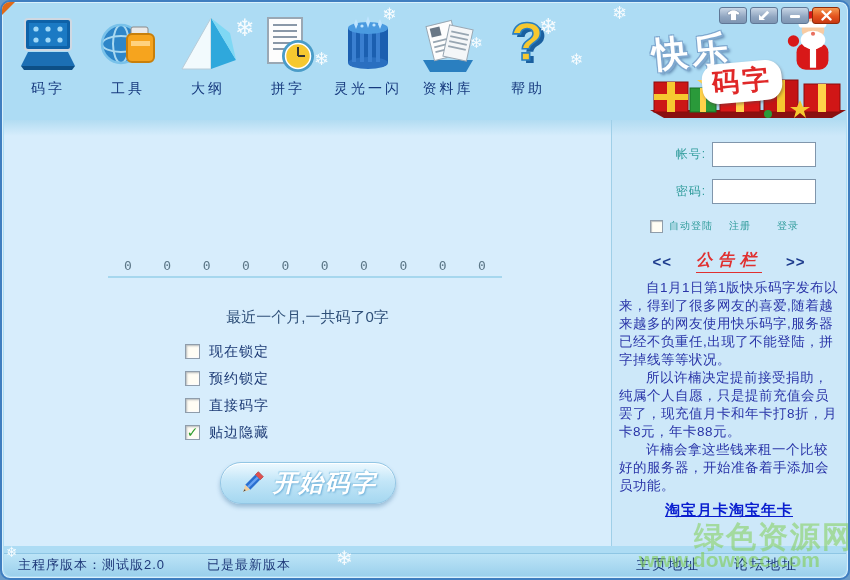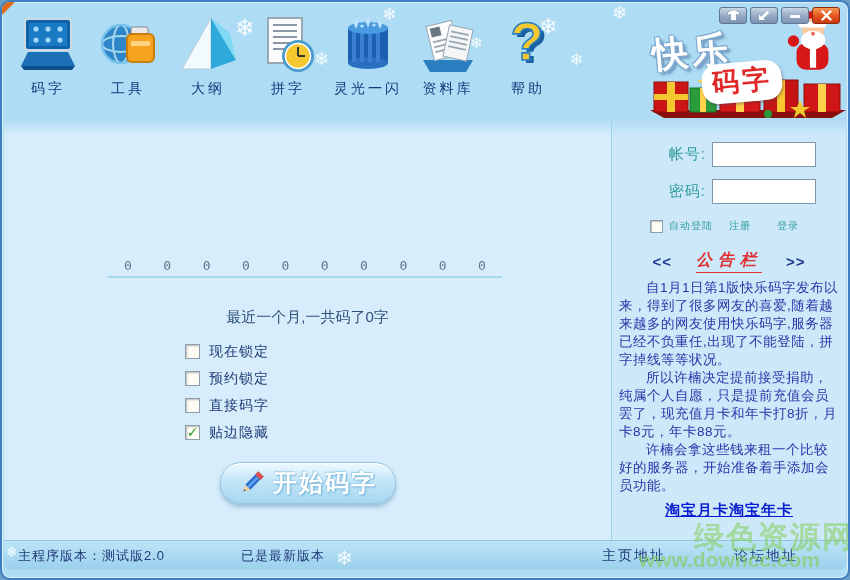--- a/index.html
+++ b/index.html
@@ -101,26 +101,27 @@
   .start-btn {
     position: absolute; left: 216px; top: 342px; width: 176px; height: 42px;
     border: 1px solid #93c6e4; border-radius: 22px;
     background: linear-gradient(#eef9ff, #c3e6f8 45%, #a5d7f0);
     box-shadow: 0 3px 4px rgba(80,130,170,.45), inset 0 1px 0 #ffffff;
     display: flex; align-items: center; justify-content: center; gap: 8px; cursor: pointer;
   }
   .start-btn span {
     font-size: 24px; font-weight: bold; color: #ffffff; letter-spacing: 2px;
     text-shadow: 1px 1px 2px #6fb0d8, -1px -1px 1px #9fd0ea;
+    font-style: italic;
   }
   
   .login-row { display: flex; align-items: center; justify-content: flex-end;
                padding-right: 30px; margin-top: 12px; }
   .login-row:first-child { margin-top: 22px; }
-  .login-label { font-size: 15px; color: #2f9b9b; margin-right: 6px; letter-spacing: 1px; }
+  .login-label { font-size: 12px; color: #2f9b9b; margin-right: 6px; letter-spacing: 1px; }
   .txt { width: 104px; height: 25px; border: 1px solid #8096ac; background: #ffffff;
          font-size: 14px; padding: 0 4px; }
   .auto-row { display: flex; align-items: center; margin: 15px 0 0 38px; }
   .small-chk {
     width: 13px; height: 13px; background: #fffdf4; border: 1px solid #8f9dab;
     box-shadow: inset 1px 1px 1px rgba(120,130,140,.5); margin-right: 6px; cursor: pointer;
   }
   .teal-link { font-size: 10px; color: #2f9b9b; cursor: pointer; letter-spacing: 1px; }
   .auto-row .reg { margin-left: 16px; } .auto-row .log { margin-left: 26px; }
   .ann-head { margin-top: 17px; display: flex; justify-content: center; align-items: center; gap: 24px; }
@@ -129,24 +130,24 @@
                border-bottom: 1px solid #e03030; padding-bottom: 1px;
                font-family: "Liberation Serif", "DejaVu Serif", serif; font-style: italic; }
   .ann-body { padding: 6px 5px 0 7px; }
   .ann-body p { font-size: 13.5px; line-height: 18px; color: #2a35a8; text-indent: 2em;
                 letter-spacing: .5px; }
   .taobao-row { margin-top: 6px; display: flex; justify-content: center; }
   .taobao-row a { font-size: 15px; font-weight: bold; color: #0a1ecf; text-decoration: underline;
                   cursor: pointer; letter-spacing: 1px; }
   
   .statusbar {
-    position: absolute; left: 2px; right: 2px; bottom: 8px; height: 30px;
+    position: absolute; left: 2px; right: 2px; bottom: 2px; height: 23px;
     background: linear-gradient(#bce4f7, #9bd0ec);
     border-top: 1px solid #8ec6e4; border-radius: 0 0 7px 7px;
-    display: flex; align-items: center; font-size: 13px; color: #1f3a7a; z-index: 3; gap: 34px;
+    display: flex; align-items: center; font-size: 13px; color: #1f3a7a; z-index: 3;
   }
   .statusbar .version { margin-left: 14px; letter-spacing: 1px; }
   .statusbar .latest { margin-left: 42px; letter-spacing: 1px; }
   .statusbar .spacer { flex: 1; }
   .statusbar .s-link { font-size: 14px; letter-spacing: 2px; cursor: pointer; color: #1f3a7a; text-align: center; }
   .statusbar .home { margin-right: 34px; }
   .statusbar .forum { margin-right: 48px; }
   
   .wm { position: absolute; right: 0; z-index: 40; pointer-events: none;
         font-weight: bold; color: rgba(130,205,85,.55); white-space: nowrap; }

